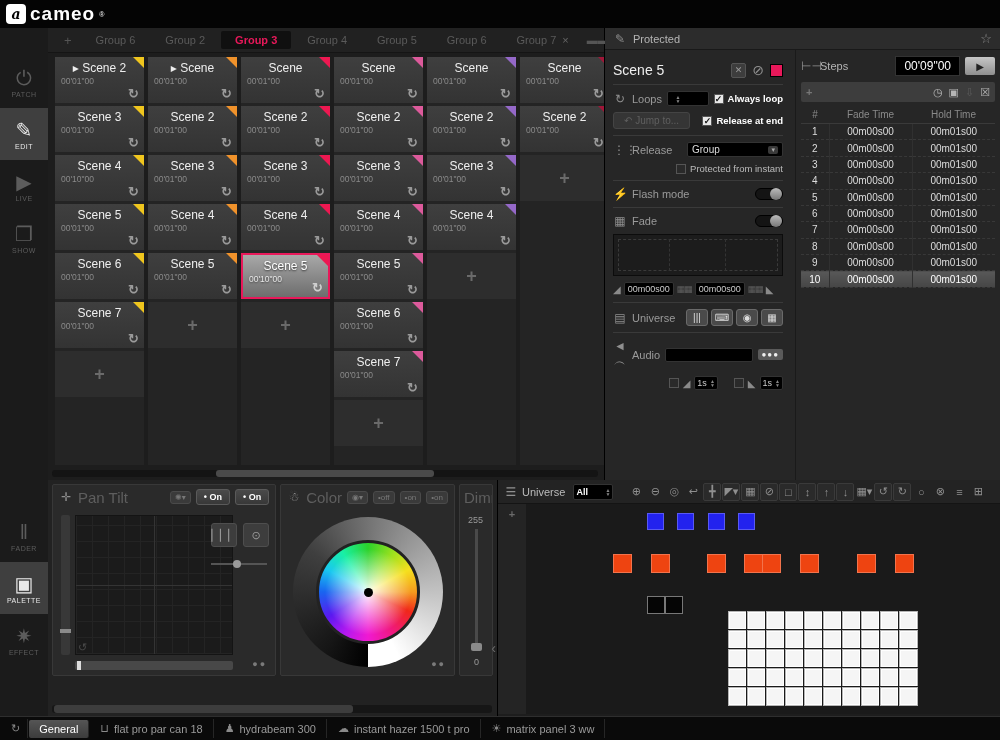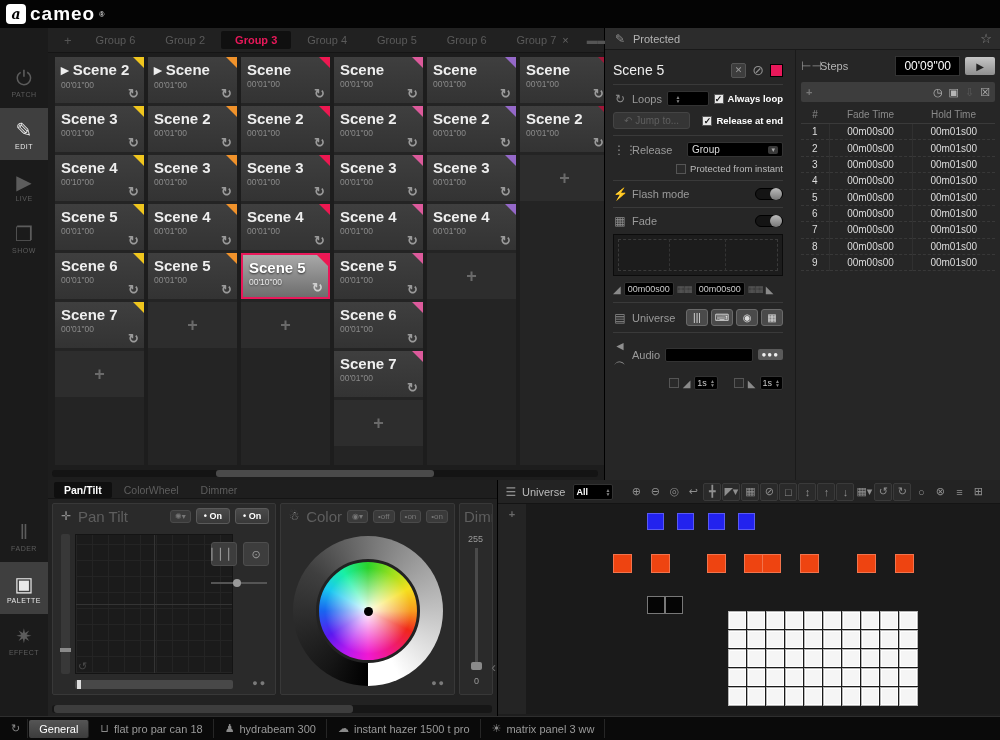--- a/index.html
+++ b/index.html
@@ -28,21 +28,21 @@
   .group-tabs { height:25px; background:#212121; display:flex; align-items:center; padding:0 8px; gap:2px; border-bottom:1px solid #151515; }
   .gtab { padding:3px 14px; color:#5a5a5a; font-size:11px; cursor:pointer; white-space:nowrap; }
   .gtab.active { background:#101010; color:#e8185a; border-radius:2px; font-weight:bold; }
   .gtab .closex { margin-left:6px; color:#666; }
   .gtab-add { color:#555; font-size:13px; padding:0 8px; cursor:pointer; }
   .gtab-spacer { flex:1; }
   .tab-overflow { width:20px; color:#555; cursor:pointer; }
   .grid-wrap { position:relative; height:412px; overflow:hidden; padding:4px 0 0 7px; display:flex; gap:4px; }
   .scol { width:89px; flex:none; background:#242424; display:flex; flex-direction:column; gap:3px; padding-bottom:40px; }
   .scell { position:relative; height:46px; flex:none; background:linear-gradient(#3f3f3f,#333); cursor:pointer; padding:4px 6px; overflow:hidden; }
-  .scell .nm { font-size:15px; color:#eee; font-weight:bold; white-space:nowrap; }
+  .scell .nm { font-size:12px; color:#eee; font-weight:normal; white-space:nowrap;text-align:center; }
   .scell .tm { font-size:8.5px; color:#8a8a8a; margin-top:1px; }
   .scell .loop { position:absolute; right:5px; bottom:2px; color:#9a9a9a; font-size:13px; font-weight:bold; }
   .scell .corner { position:absolute; top:0; right:0; width:0; height:0; border-left:11px solid transparent; border-top:11px solid #888; }
   .scell.selected { background:linear-gradient(#a8a8a8,#6d6d6d); border:2px solid #e8185a; }
   .scell.selected .nm { color:#fff; text-shadow:0 1px 2px rgba(0,0,0,.7); }
   .scell.selected .tm { color:#e8e8e8; text-shadow:0 1px 2px rgba(0,0,0,.5); }
   .scell.selected .loop { color:#cfcfcf; }
   .scell.addcell { background:#2d2d2d; display:flex; align-items:center; justify-content:center; color:#6a6a6a; font-size:18px; font-weight:bold; }
   .hscroll { position:absolute; left:4px; bottom:3px; width:546px; height:7px; background:#141414; border-radius:3px; }
   .hscroll .thumb { position:absolute; left:30%; width:40%; height:7px; background:#4a4a4a; border-radius:3px; }
@@ -599,31 +599,31 @@
             <tr>
               <td>8</td>
               <td>00m00s00</td>
               <td>00m01s00</td>
             </tr>
             <tr>
               <td>9</td>
               <td>00m00s00</td>
               <td>00m01s00</td>
             </tr>
+            <tr class="selected">
+              <td>10</td>
+              <td>00m00s00</td>
+              <td>00m01s00</td>
+            </tr>
           </tbody>
       </table>
     </div>
   </div>
 
   <div class="palette">
-    <div class="pal-tabs" id="pal-tabs">
-        <span class="ptab active">Pan/Tilt</span>
-        <span class="ptab">ColorWheel</span>
-        <span class="ptab">Dimmer</span>
-      </div>
     <div class="pal-body">
 
       <div class="panel" style="width:228px">
         <div class="panel-head">
           <span class="picon">✛</span>
           <span class="panel-title">Pan Tilt</span>
           <span style="margin-left:auto" class="onoff-sm">✺▾</span>
           <span class="on-btn">• <span>On</span></span>
           <span class="on-btn">• <span>On</span></span>
         </div>

